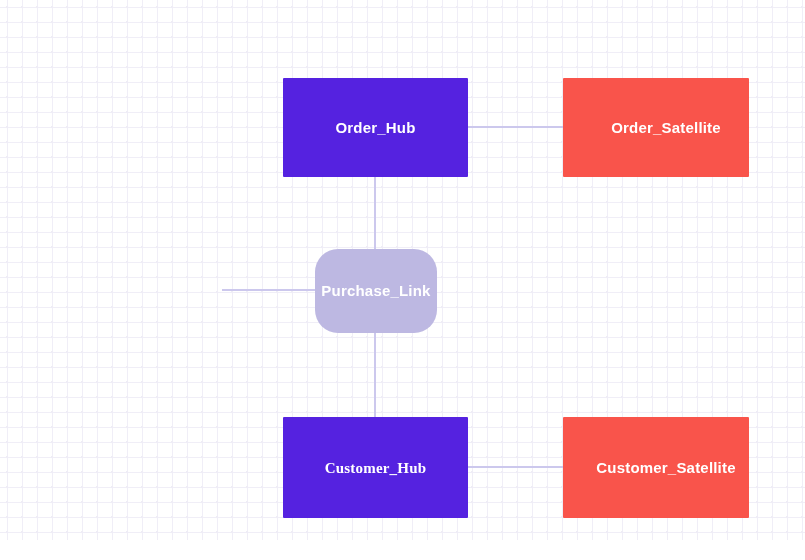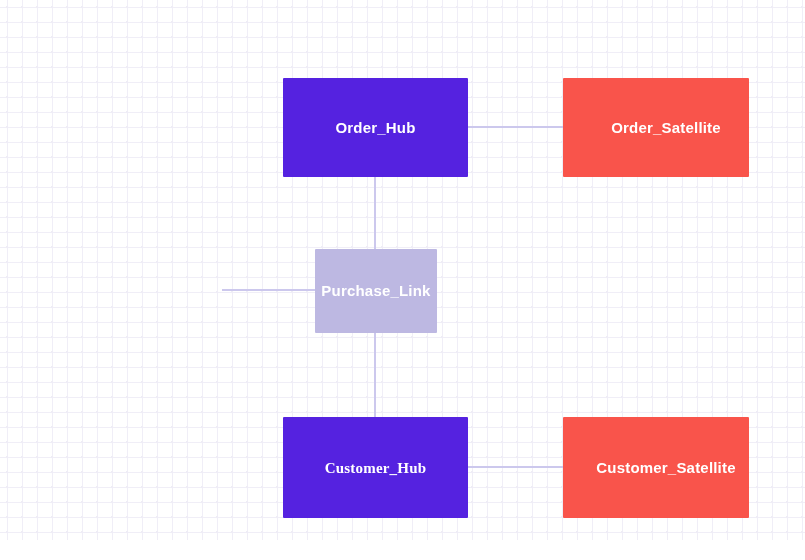--- a/index.html
+++ b/index.html
@@ -45,21 +45,21 @@
     color: #ffffff;
     font-weight: bold;
     font-size: 15px;
     letter-spacing: 0.2px;
     text-align: center;
     line-height: 1.2;
     border-radius: 1px;
   }
   .node-hub      { background: #5522e0; }
   .node-satellite{ background: #f9544b; padding-left: 20px; }
-  .node-link     { background: #bdb8e2; }
+  .node-link     { background: #bdb8e2; border-radius: 23px; }
   .node-label { pointer-events: none; }
 </style>
 </head>
 <body>
 
 <div id="canvas" style="width: 805px; height: 540px; background-color: rgb(255, 255, 255);">
 
   <div id="dot-layer"></div>
 
   <div class="edge" id="edge-0" style="background: rgb(204, 200, 237); left: 468px; top: 126px; width: 95px; height: 2px;"></div>

